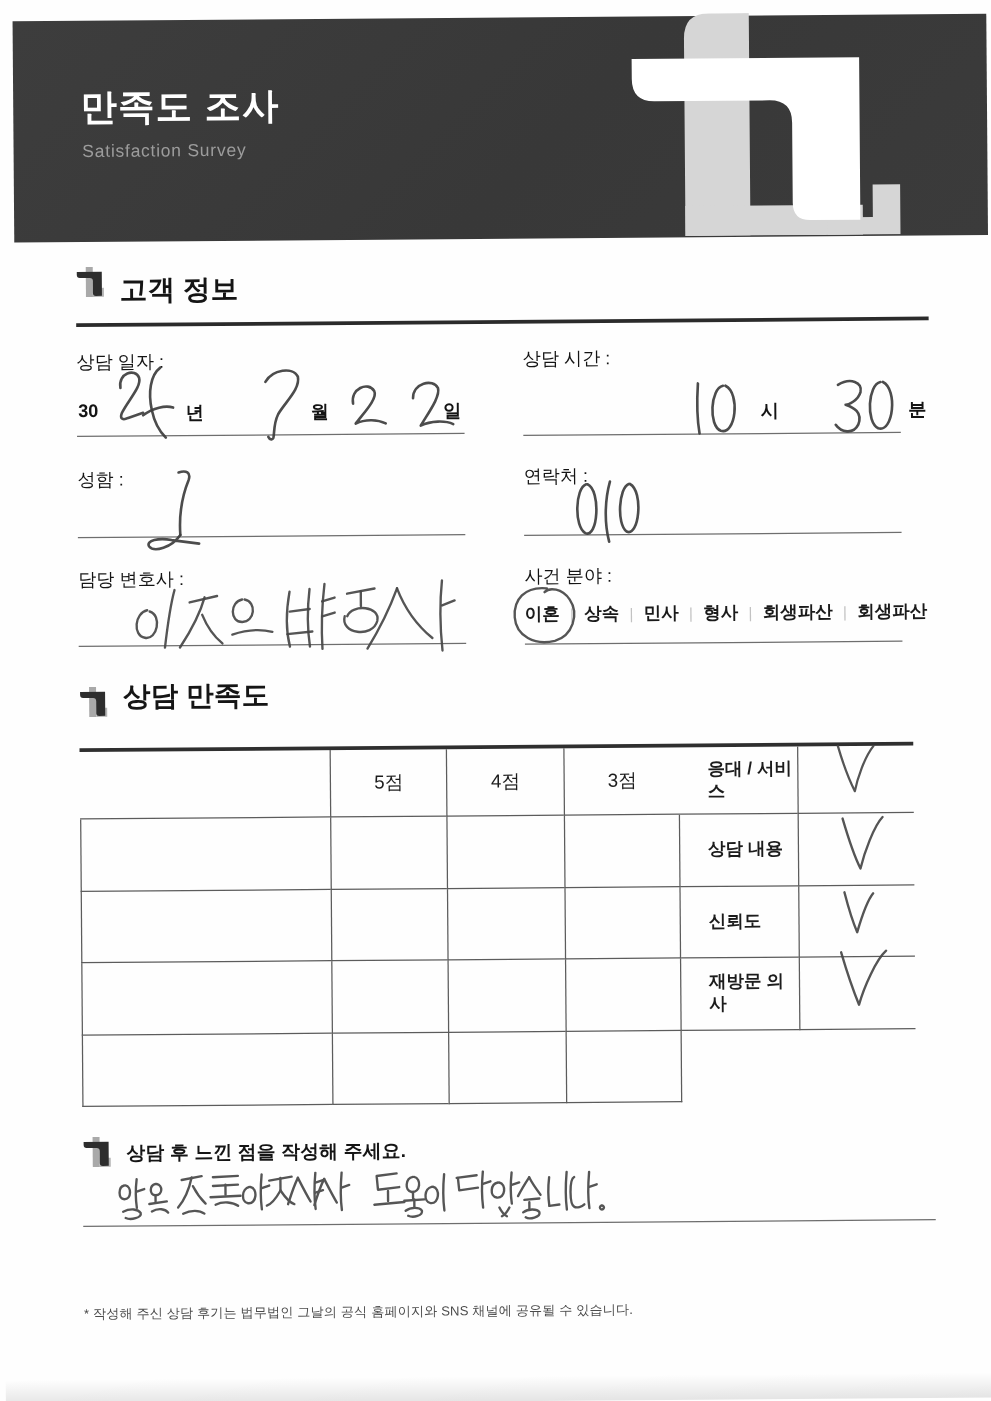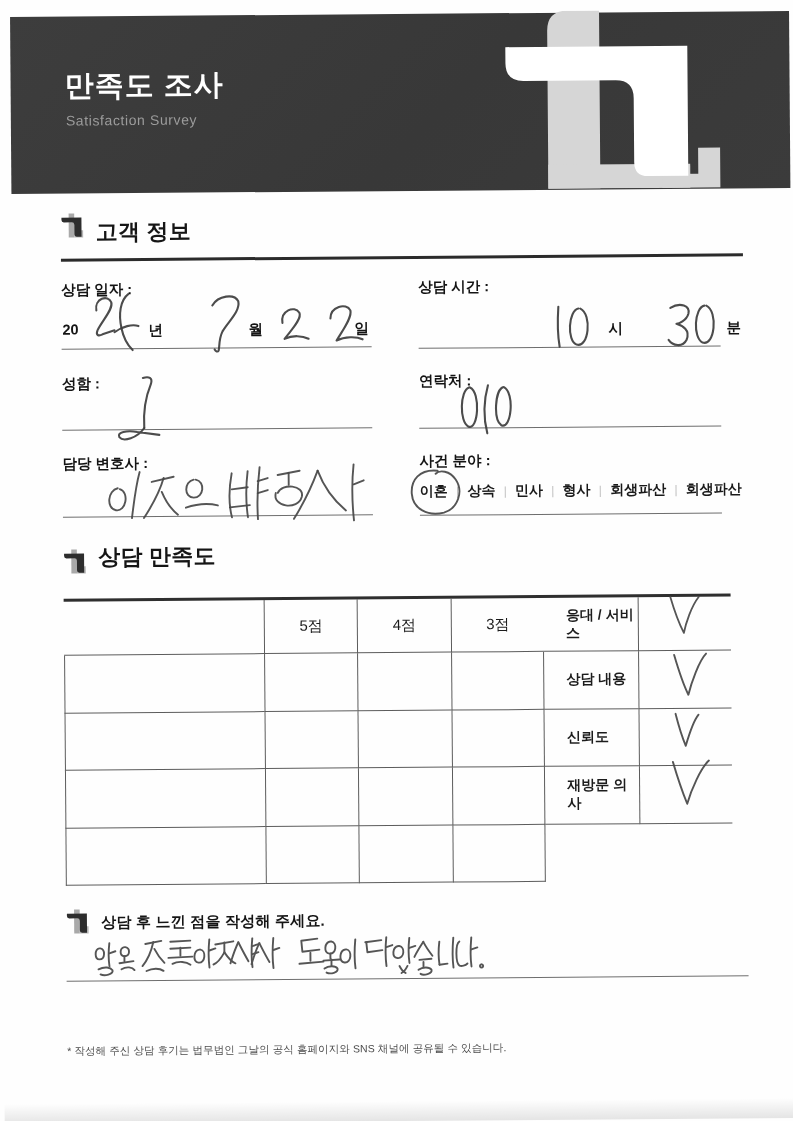--- a/index.html
+++ b/index.html
@@ -17,21 +17,21 @@
        background:linear-gradient(135deg,#3d3d3d 0%,#383838 55%,#3b3b3b 100%);}
   .hdr-title{position:absolute;left:54px;top:50px;font-size:29px;font-weight:800;
        color:#ffffff;letter-spacing:1px;}
   .hdr-sub{position:absolute;left:55px;top:96px;font-size:14px;color:#9c9c9c;letter-spacing:.6px;}
   .hdr-logo{position:absolute;left:491px;top:-2px;}
 
   
   .sec-title{font-size:22px;font-weight:800;color:#151515;letter-spacing:.2px;}
   .rule{background:#2b2b2b;height:2.5px;}
 
-  .lbl{font-size:14.5px;font-weight:700;color:#141414;}
+  .lbl{font-size:14.5px;font-weight:400;color:#141414;}
   .unit{font-size:14.5px;font-weight:700;color:#141414;}
   .fline{border-bottom:1.6px solid #6e6e6e;height:0;}
 
   .ink{stroke:#3d3d3d;stroke-width:2.1;fill:none;stroke-linecap:round;stroke-linejoin:round;opacity:.92;}
   .ink-thin{stroke:#474747;stroke-width:1.9;fill:none;stroke-linecap:round;stroke-linejoin:round;opacity:.92;}
 
   
   .opts{position:absolute;left:420px;top:483px;width:322px;display:flex;
         align-items:center;justify-content:space-between;}
   .opt{font-size:14px;font-weight:700;color:#1a1a1a;}
@@ -72,21 +72,21 @@
 
   <svg class="abs" style="left:63px;top:208px" width="24" height="30" viewBox="0 0 30 34">
     <path fill="#a9a9a9" d="M10,2 h7 v30 h-7 z"></path>
     <path fill="#b5b5b5" d="M24,23 h4 v9 h-11 v-4 h7 z"></path>
     <path fill="#2d2d2d" d="M1,7 H26 V31 H20 Q17,31 17,28 V16 Q17,13 14,13 H4 Q1,13 1,10 Z"></path>
   </svg>
   <div class="abs sec-title" style="left:98px;top:215px">고객 정보</div>
   <div class="abs rule" style="left:63px;top:256px;width:682px"></div>
 
   <div class="abs lbl" style="left:63px;top:278px">상담 일자 :</div>
-  <div class="abs unit" style="left:64px;top:319px">20</div>
+  <div class="abs unit" style="left:64px;top:319px">30</div>
   <div class="abs unit" style="left:150px;top:319px">년</div>
   <div class="abs unit" style="left:250px;top:319px">월</div>
   <div class="abs unit" style="left:356px;top:319px">일</div>
   <div class="abs fline" style="left:63px;top:346px;width:310px"></div>
 
   <svg class="abs" style="left:92px;top:288px" width="52" height="64" viewBox="0 0 52 64" aria-label="24">
     <path class="ink" d="M6,20 C4,8 18,4 21,12 C23,19 12,30 7,40 C5,45 8,46 12,44 L24,40"></path>
     <path class="ink" d="M38,4 C30,10 28,24 31,38 C33,48 38,56 42,60"></path>
     <path class="ink" d="M24,42 C32,36 42,34 48,36"></path>
   </svg>

